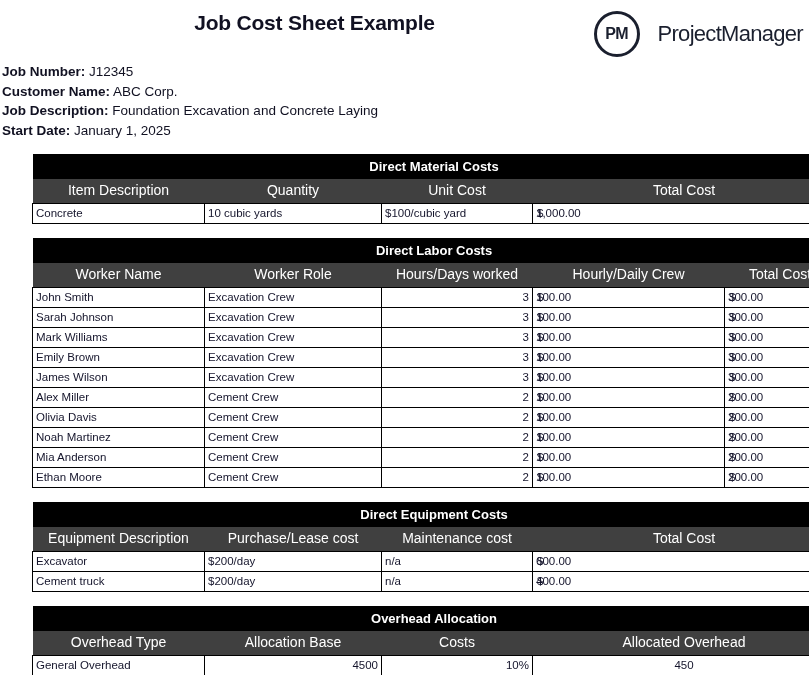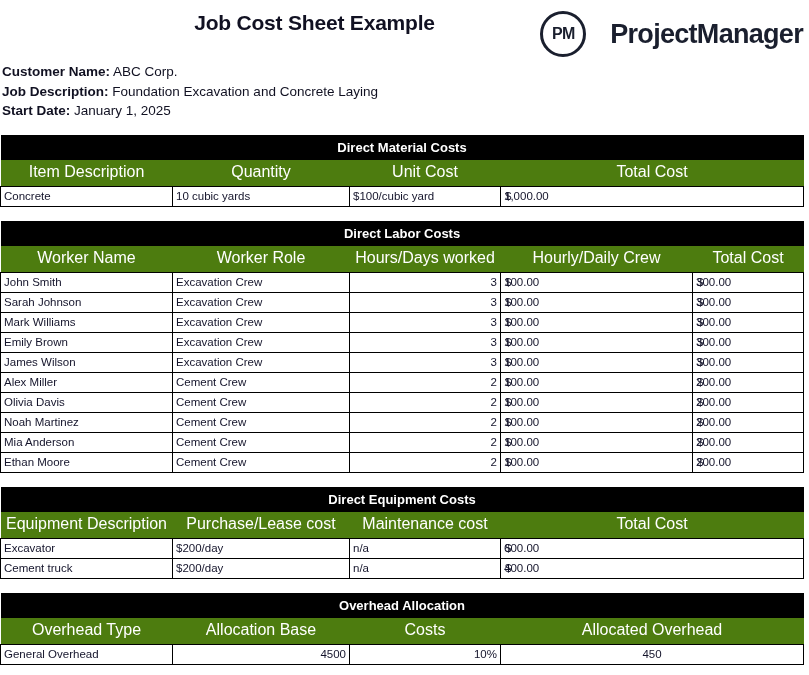--- a/index.html
+++ b/index.html
@@ -32,42 +32,42 @@
     letter-spacing: -0.2px;
     padding-right: 180px;
     box-sizing: border-box;
   }
   .brand {
     position: absolute;
     right: 6px;
     top: 11px;
     display: flex;
     align-items: center;
-    gap: 24px;
+    gap: 18px;
   }
   .brand-mark {
     width: 46px;
     height: 46px;
     border: 3.5px solid #1a1f2e;
     border-radius: 50%;
     display: flex;
     align-items: center;
     justify-content: center;
     box-sizing: border-box;
   }
   .brand-mark span {
     font-size: 16px;
     font-weight: bold;
     letter-spacing: -0.7px;
     color: #1a1f2e;
     line-height: 1;
   }
   .brand-name {
-    font-size: 27px;
-    font-weight: bold;
+    font-size: 22px;
+    font-weight: normal;
     color: #1a1f2e;
     letter-spacing: -0.7px;
   }
 
   
   .meta {
     padding: 0 0 0 2px;
     margin-top: -6px;
   }
   .meta-row {
@@ -78,41 +78,42 @@
   .meta-label {
     font-weight: bold;
   }
   .meta-value {
     font-weight: normal;
   }
 
   
   .section {
     margin-top: 14px;
+    margin-left: 32px;
   }
   table.sheet {
     width: 803px;
     border-collapse: collapse;
     table-layout: fixed;
     font-size: 11.5px;
   }
   table.sheet .band-title th {
     background: #000000;
     color: #ffffff;
     font-size: 13px;
     font-weight: bold;
     text-align: center;
     padding: 5px 0 5px 0;
     border: none;
     height: 11px;
   }
   table.sheet .band-head th {
-    background: #4d7c0f;
+    background: #404040;
     color: #ffffff;
-    font-size: 16px;
+    font-size: 14px;
     font-weight: normal;
     text-align: center;
     padding: 3px 0 5px 0;
     border: none;
   }
   table.sheet td {
     border: 1px solid #000000;
     height: 19px;
     padding: 0 3px;
     background: #ffffff;
@@ -142,20 +143,24 @@
   <div class="doc-title">Job Cost Sheet Example</div>
   <div class="brand">
     <div class="brand-mark">
       <span>PM</span>
     </div>
     <div class="brand-name">ProjectManager</div>
   </div>
 </div>
 
 <div class="meta">
+  <div class="meta-row">
+    <span class="meta-label">Job Number:</span>
+    <span class="meta-value">J12345</span>
+  </div>
   <div class="meta-row">
     <span class="meta-label">Customer Name:</span>
     <span class="meta-value">ABC Corp.</span>
   </div>
   <div class="meta-row">
     <span class="meta-label">Job Description:</span>
     <span class="meta-value">Foundation Excavation and Concrete Laying</span>
   </div>
   <div class="meta-row">
     <span class="meta-label">Start Date:</span>

